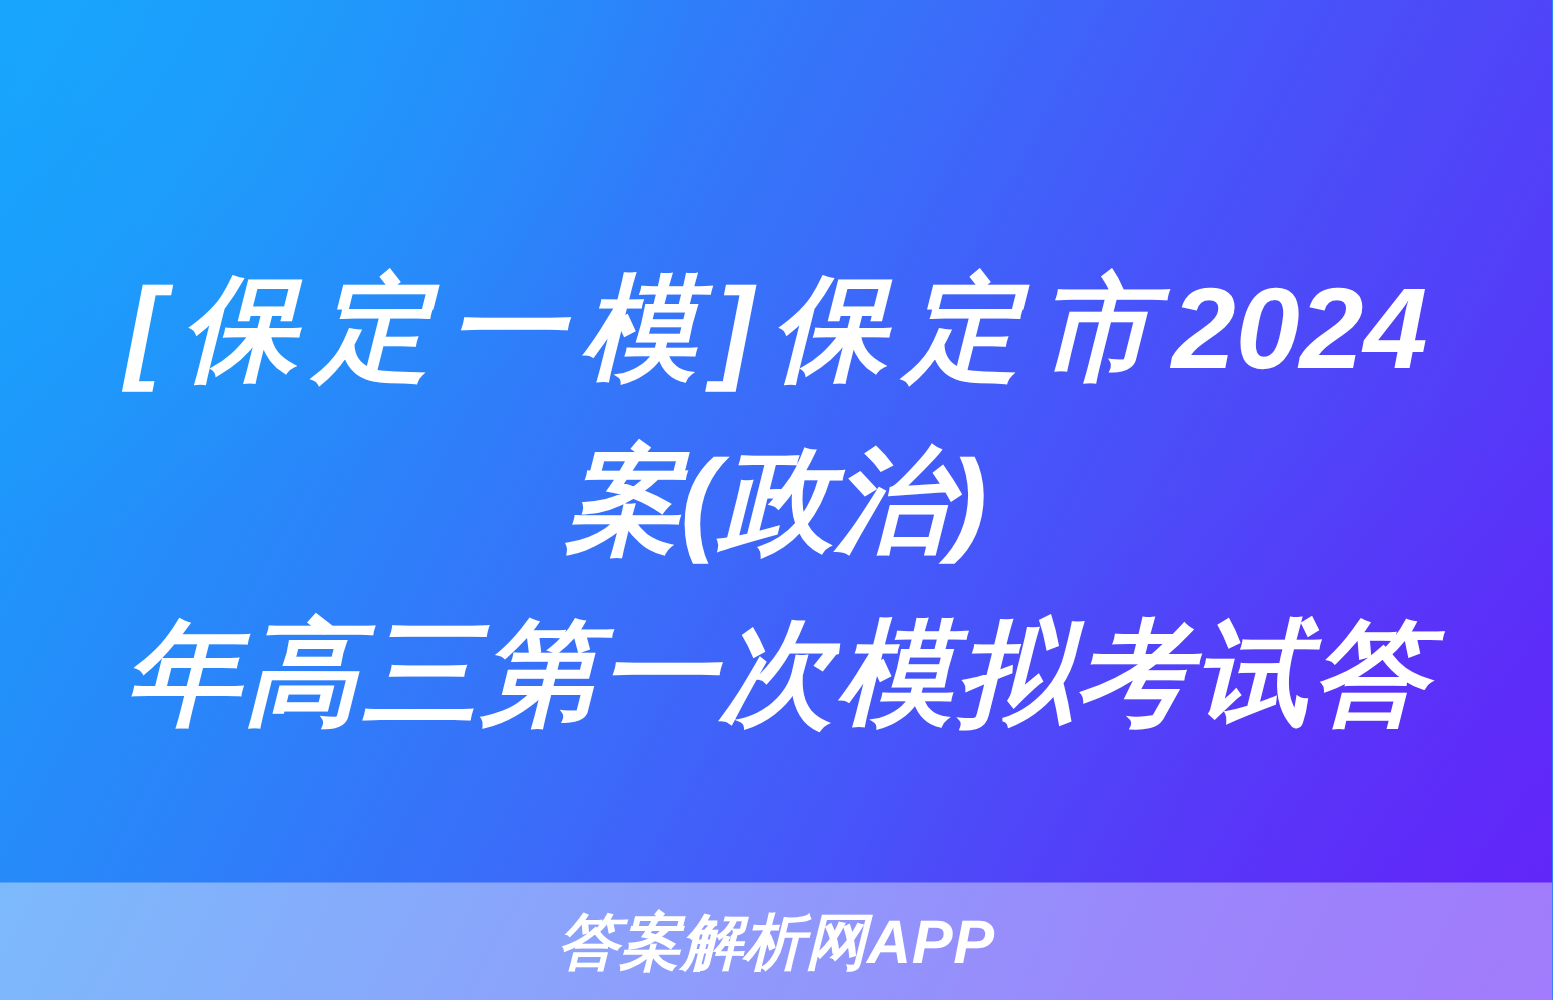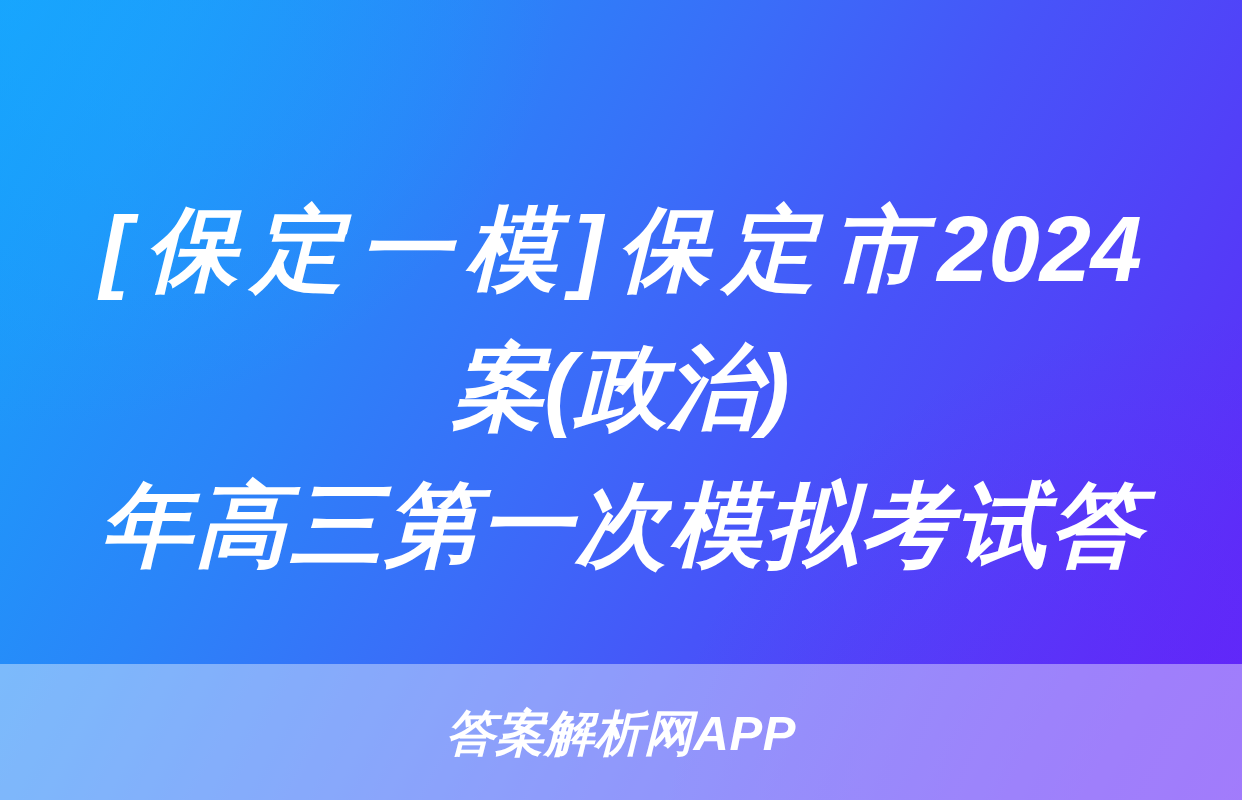--- a/index.html
+++ b/index.html
@@ -43,21 +43,21 @@
     background:
       radial-gradient(ellipse 900px 700px at 0% 0%, rgba(26,170,255,0.55) 0%, rgba(26,170,255,0) 62%),
       radial-gradient(ellipse 900px 760px at 100% 100%, rgba(104,34,250,0.50) 0%, rgba(104,34,250,0) 64%);
     pointer-events: none;
   }
 
   
   .title-block {
     position: absolute;
     left: 100px;
-    top: 180px;
+    top: 194px;
     width: 1042px;
     z-index: 2;
   }
 
   .title-line {
     display: block;
     color: #FFFFFF;
     font-family: "Liberation Sans", "DejaVu Sans", sans-serif;
     font-weight: 700;
     font-style: italic;
@@ -74,21 +74,21 @@
     text-align-last: justify;
     letter-spacing: 0px;
   }
 
   
   .app-banner {
     position: absolute;
     left: 0;
     right: 0;
     bottom: 0;
-    height: 136px;
+    height: 94px;
     z-index: 3;
     display: flex;
     align-items: center;
     justify-content: center;
     background: rgba(255, 255, 255, 0.40);
   }
 
   .app-banner-label {
     color: #FFFFFF;
     font-family: "Liberation Sans", "DejaVu Sans", sans-serif;

